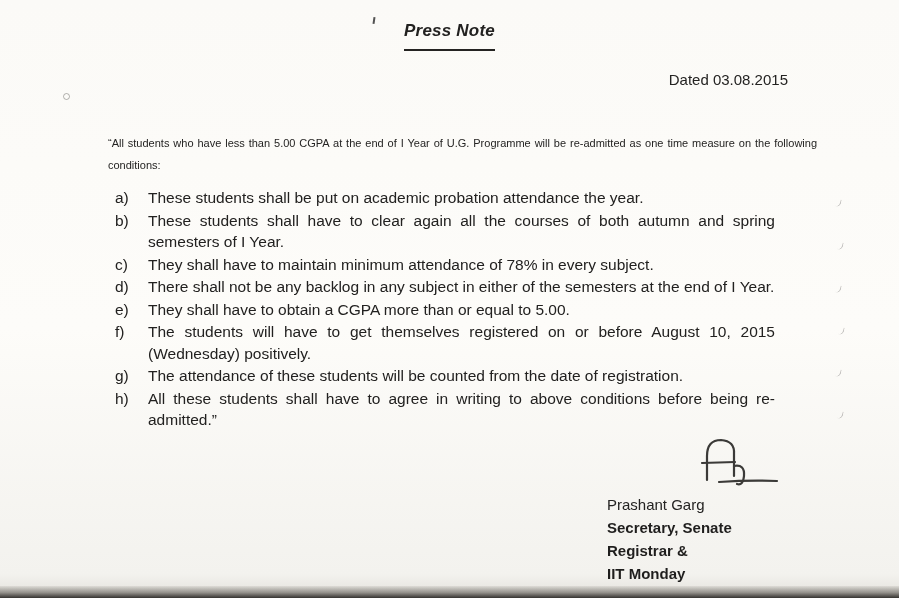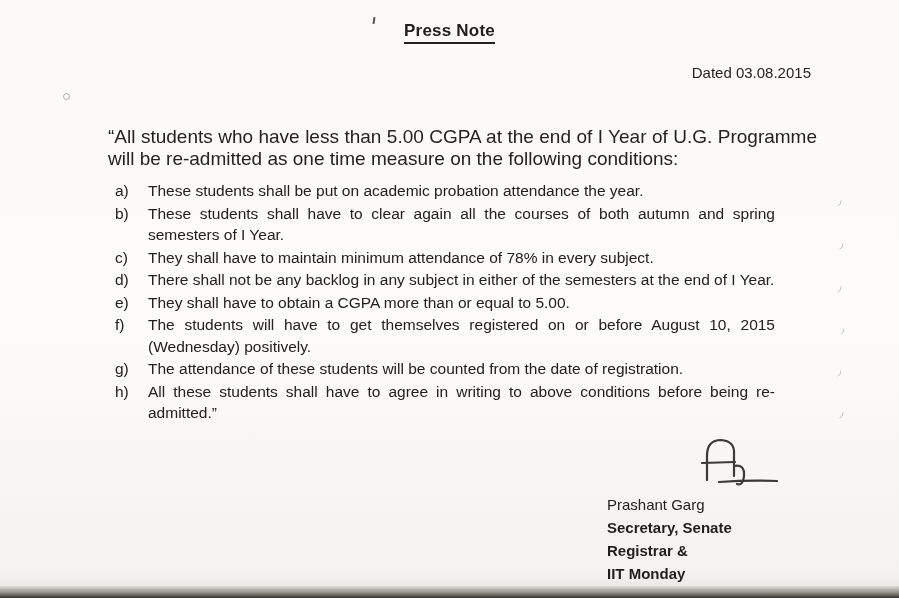--- a/index.html
+++ b/index.html
@@ -24,43 +24,44 @@
   .title-row {
     text-align: center;
     margin-top: 21px;
   }
   .title {
     display: inline-block;
     font-size: 17px;
     font-weight: bold;
     letter-spacing: 0.2px;
     border-bottom: 2px solid #242322;
-    padding-bottom: 1px;
+    padding-bottom: 8px;
+    font-style: italic;
   }
   .title-tick {
     position: absolute;
     left: 373px;
     top: 17px;
     width: 2px;
     height: 7px;
     background: rgba(40,40,40,0.8);
     transform: rotate(8deg);
   }
   
   .date {
     margin-top: 20px;
-    padding-right: 88px;
+    padding-right: 111px;
     text-align: right;
     font-size: 15px;
     color: #242322;
   }
   
   .intro {
     margin: 45px 82px 0 108px;
-    font-size: 19px;
+    font-size: 11px;
     line-height: 21.5px;
     text-align: justify;
     color: #242322;
   }
   
   .conditions {
     margin: 11px 124px 0 115px;
   }
   .cond {
     display: flex;

